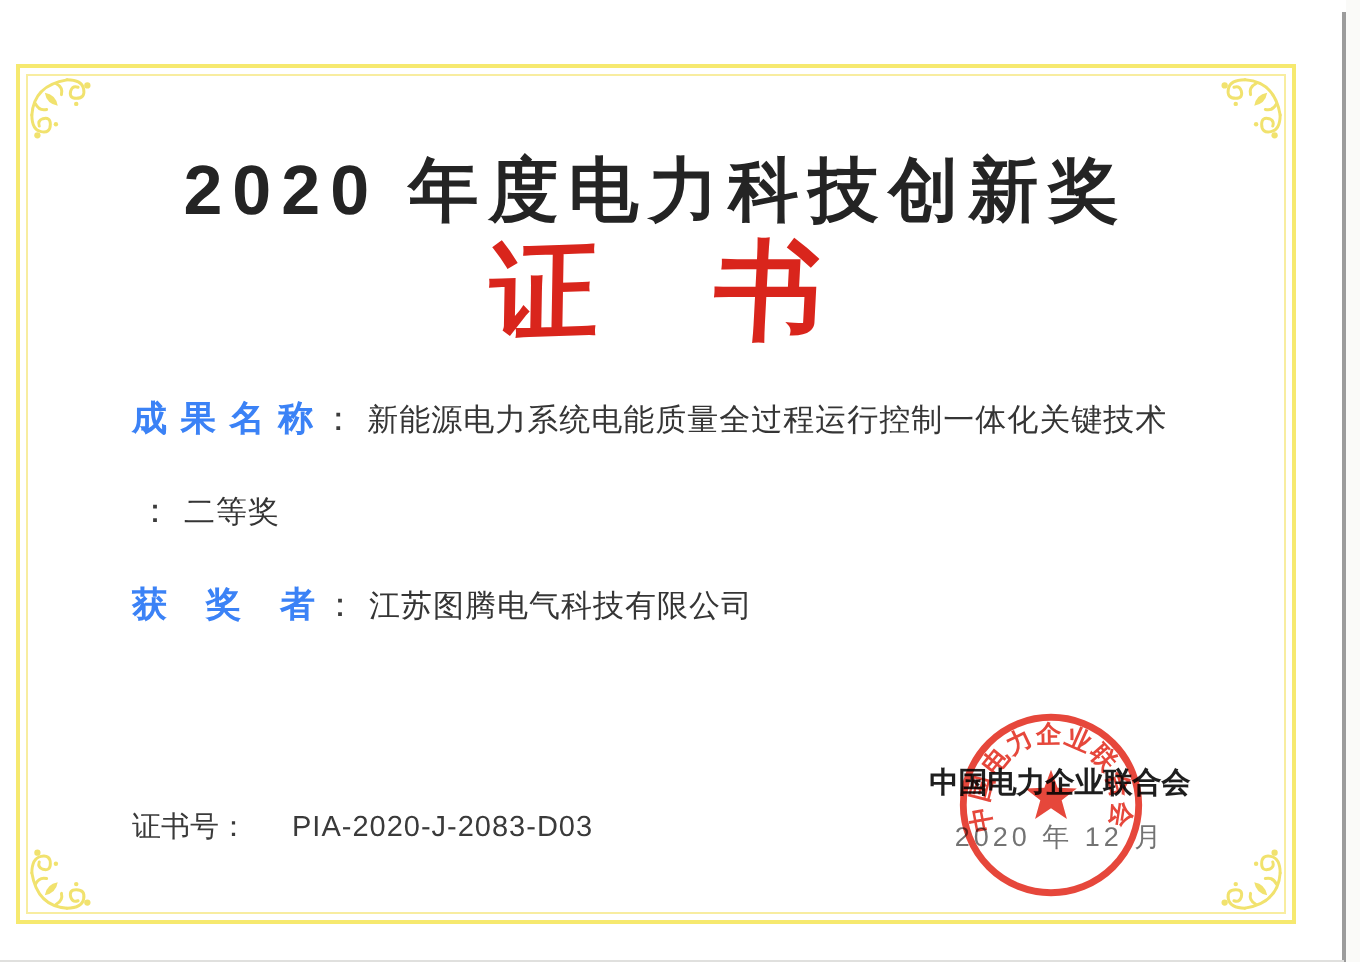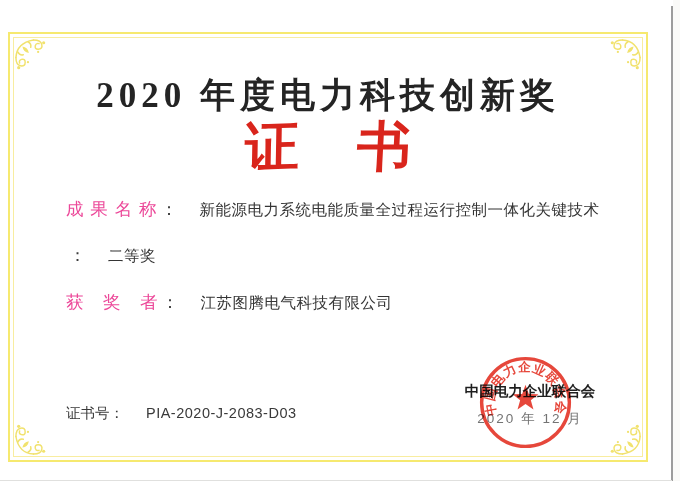--- a/index.html
+++ b/index.html
@@ -24,35 +24,35 @@
   }
   .ornament{position:absolute;width:37px;height:37px;color:#f1e26e;}
   .orn-tl{left:1px;top:1px;}
   .orn-tr{right:1px;top:1px;transform:rotate(90deg);}
   .orn-br{right:1px;bottom:1px;transform:rotate(180deg);}
   .orn-bl{left:1px;bottom:1px;transform:rotate(270deg);}
 
   
   .award-title{
     position:absolute;left:0;top:72px;width:656px;text-align:center;
-    font-size:35px;font-weight:bold;color:#242424;letter-spacing:5px;white-space:nowrap;font-family:Liberation Serif, serif;
+    font-size:35px;font-weight:bold;color:#242424;letter-spacing:5px;white-space:nowrap;
   }
   .cert-word{
     position:absolute;left:0;top:118px;width:656px;
     display:flex;justify-content:center;gap:58px;
     font-size:54px;font-weight:bold;color:#d9251c;line-height:1.05;
   }
   .cert-word .ch1{transform:rotate(-2deg) skewX(-3deg);}
   .cert-word .ch2{transform:skewX(-3deg);}
 
   .fields{position:absolute;left:66px;top:197px;width:560px;}
   .field-row{display:flex;align-items:baseline;margin-bottom:23px;white-space:nowrap;}
-  .f-label{font-size:17.5px;color:#ec4899;white-space:pre;letter-spacing:1px;font-weight:400;}
+  .f-label{font-size:17.5px;color:#3b82f6;white-space:pre;letter-spacing:1px;font-weight:700;}
   .f-colon{font-size:17px;color:#3c3c3c;margin:0 6px 0 3px;}
-  .f-value{font-size:15.5px;color:#353535;letter-spacing:0.5px;margin-left:16px;}
+  .f-value{font-size:15.5px;color:#353535;letter-spacing:0.5px;}
 
   .cert-no{position:absolute;left:66px;top:404px;font-size:14.5px;color:#3a3a3a;white-space:nowrap;}
   .cert-no .num{letter-spacing:0.5px;margin-left:22px;}
 
   .issuer{position:absolute;left:446px;top:382px;width:168px;text-align:center;z-index:2;}
   .issuer-name{font-size:14.5px;font-weight:bold;color:#1e1e1e;white-space:nowrap;}
   .issuer-date{margin-top:9px;font-size:13.5px;color:#737373;letter-spacing:2px;white-space:nowrap;}
 
   .seal{
     position:absolute;left:464px;top:341px;width:123px;height:123px;z-index:3;

